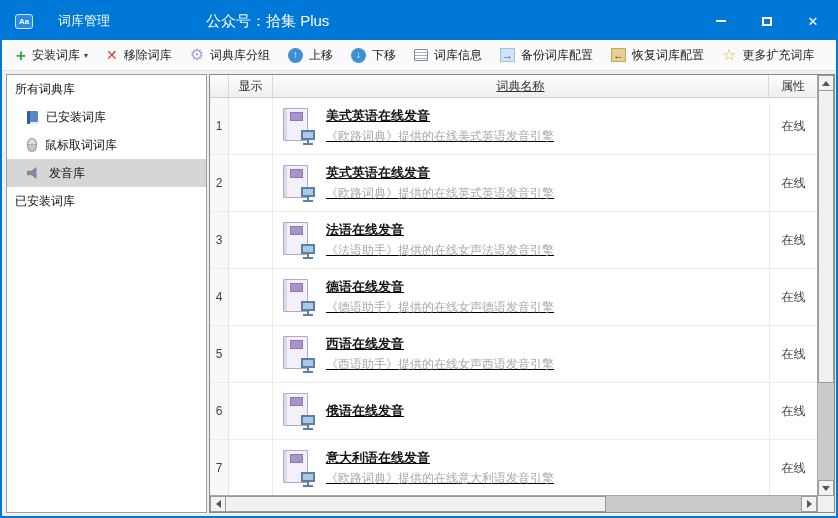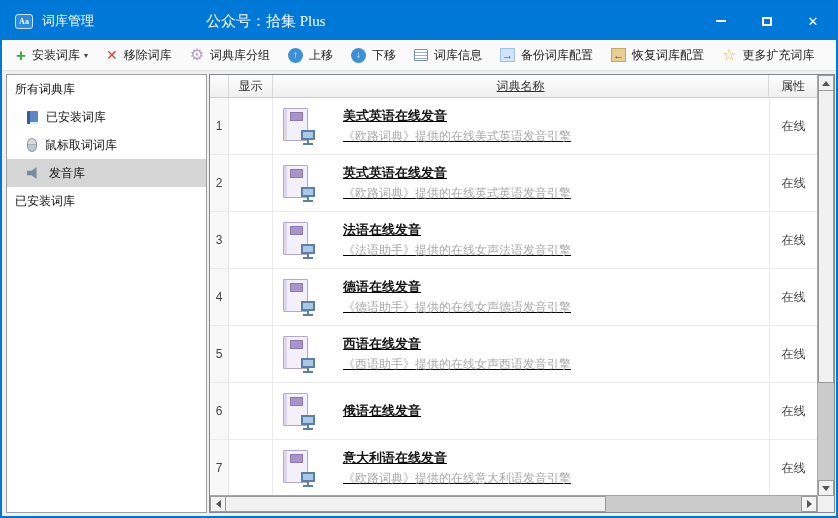--- a/index.html
+++ b/index.html
@@ -3,24 +3,24 @@
 <meta charset="utf-8">
 <style>
   html,body{margin:0;padding:0;background:#ffffff;}
   *{box-sizing:border-box;}
   .window{
     position:relative;width:838px;height:518px;
     border:2px solid #0077d4;background:#f0f0f0;overflow:hidden;
     font-family:"Liberation Sans","DejaVu Sans",sans-serif;
   }
   
-  .titlebar{position:absolute;left:0;top:0;right:0;height:38px;background:#0078d7;display:flex;align-items:center;font-family:Liberation Serif, serif;}
+  .titlebar{position:absolute;left:0;top:0;right:0;height:38px;background:#0078d7;display:flex;align-items:center;}
   .app-badge{width:18px;height:15px;margin-left:13px;border:1px solid #cfe6f8;border-radius:3px;
     background:#2b8ae0;color:#fff;font-size:8px;font-weight:bold;display:flex;align-items:center;justify-content:center;}
-  .win-title{color:#fff;font-size:13px;margin-left:9px;}
+  .win-title{color:#fff;font-size:13px;margin-left:25px;}
   .center-title{position:absolute;left:204px;top:0;height:38px;line-height:38px;color:#fff;font-size:15px;}
   .win-controls{margin-left:auto;display:flex;height:100%;}
   .win-btn{width:46px;height:100%;display:flex;align-items:center;justify-content:center;color:#fff;cursor:default;}
   .glyph-min{width:10px;height:2px;background:#fff;}
   .glyph-max{width:10px;height:9px;border:2px solid #fff;}
   .glyph-close{font-size:13px;line-height:1;}
   
   .toolbar{position:absolute;left:0;top:38px;right:0;height:31px;background:#fafafa;
     border-bottom:1px solid #e2e2e2;display:flex;align-items:center;padding-left:5px;}
   .tb-btn{display:flex;align-items:center;gap:6px;padding:3px 9px;font-size:12px;color:#222;white-space:nowrap;}
@@ -52,21 +52,21 @@
   .th{display:flex;align-items:center;justify-content:center;border-right:1px solid #d9d9d9;}
   .col-num{width:19px;flex:none;}
   .col-show{width:44px;flex:none;}
   .col-name{flex:1;min-width:0;text-decoration:underline;}
   .col-attr{width:48px;flex:none;border-right:none;}
   .tbody{flex:1;overflow:hidden;}
   .trow{display:flex;height:57px;border-bottom:1px solid #ebebeb;}
   .td{display:flex;align-items:center;}
   .td.col-num{justify-content:center;background:#f8f8f8;border-right:1px solid #e3e3e3;font-size:12px;color:#444;}
   .td.col-show{border-right:1px solid #ebebeb;}
-  .td.col-name{padding-left:8px;gap:26px;overflow:hidden;}
+  .td.col-name{padding-left:8px;gap:9px;overflow:hidden;}
   .td.col-attr{justify-content:center;font-size:12px;color:#3c3c3c;border-left:1px solid #ebebeb;}
   .dict-icon{position:relative;width:36px;height:42px;flex:none;}
   .dict-book{position:absolute;left:2px;top:3px;width:25px;height:33px;background:#f3f0f9;
     border:1px solid #b3a7c9;border-radius:1px;box-shadow:inset 3px 0 0 #ded6ec;}
   .dict-cover{position:absolute;left:9px;top:7px;width:13px;height:9px;background:#a794c8;border:1px solid #8d77b5;}
   .dict-monitor{position:absolute;right:2px;bottom:7px;width:14px;height:10px;background:#a9c9ea;border:2px solid #5d7fa3;}
   .dict-stand{position:absolute;right:8px;bottom:4px;width:2px;height:3px;background:#5d7fa3;}
   .dict-base{position:absolute;right:4px;bottom:2px;width:10px;height:2px;background:#5d7fa3;}
   .row-text{display:flex;flex-direction:column;gap:3px;min-width:0;}
   .row-title{font-size:13px;font-weight:600;color:#141414;white-space:nowrap;}

